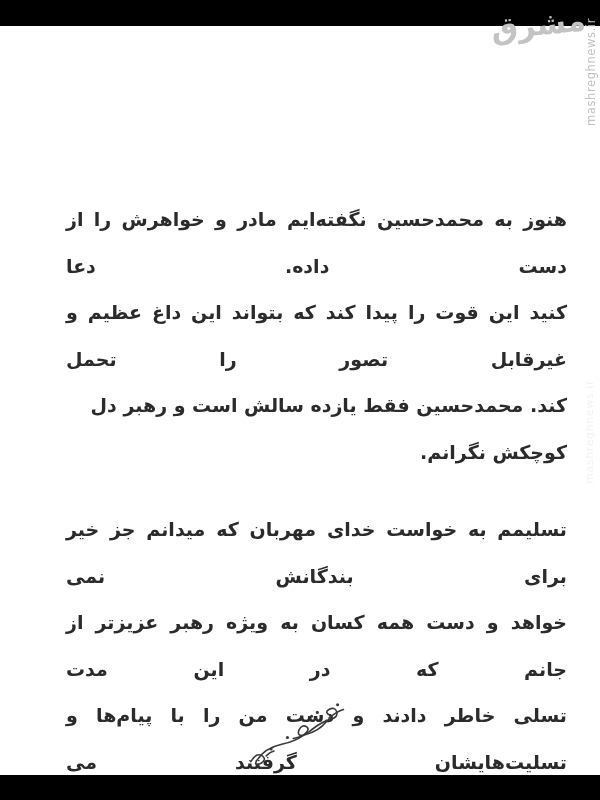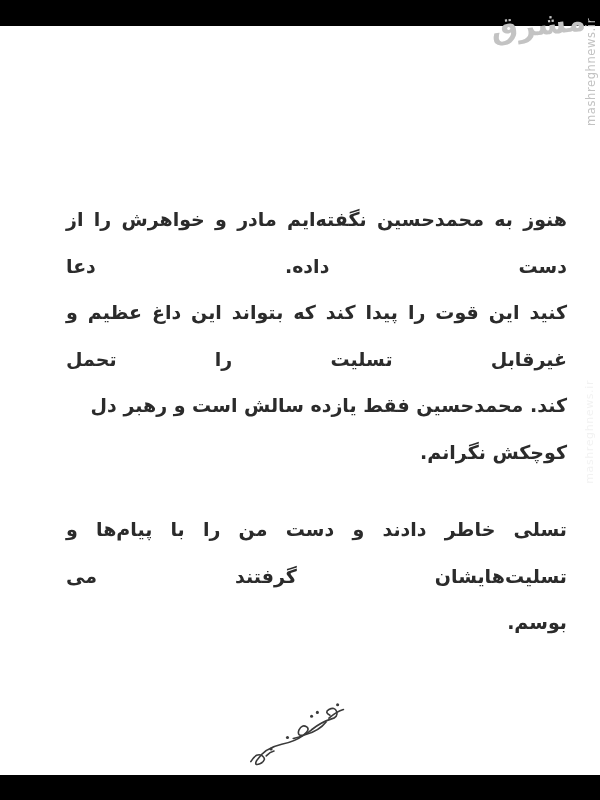--- a/index.html
+++ b/index.html
@@ -66,24 +66,26 @@
   <div class="bar bar-top"></div>
   <div class="bar bar-bottom"></div>
 
   <div class="wm-logo">مشرق</div>
   <div class="wm-site">mashreghnews.ir</div>
   <div class="wm-site-faint">mashreghnews.ir</div>
 
   <div class="letter">
     <p class="para">
       <span class="ln just">هنوز به محمدحسین نگفته‌ایم مادر و خواهرش را از دست داده. دعا</span>
-      <span class="ln just">کنید این قوت را پیدا کند که بتواند این داغ عظیم و غیرقابل تسلیت را تحمل</span>
+      <span class="ln just">کنید این قوت را پیدا کند که بتواند این داغ عظیم و غیرقابل تصور را تحمل</span>
       <span class="ln last">کند. محمدحسین فقط یازده سالش است و رهبر دل کوچکش نگرانم.</span>
     </p>
     <p class="para">
+      <span class="ln just">تسلیمم به خواست خدای مهربان که میدانم جز خیر برای بندگانش نمی</span>
+      <span class="ln just">خواهد و دست همه کسان به ویژه رهبر عزیزتر از جانم که در این مدت</span>
       <span class="ln just">تسلی خاطر دادند و دست من را با پیام‌ها و تسلیت‌هایشان گرفتند می</span>
       <span class="ln last">بوسم.</span>
     </p>
   </div>
 
   <div class="signature">
     <svg viewBox="0 0 130 85" width="130" height="82">
       <g stroke="#3a3a3a" fill="none" stroke-width="1.7" stroke-linecap="round" stroke-linejoin="round">
         <path d="M14 68 q6 -10 12 -6 q5 4 -2 8 q-7 3 -4 -3 q8 -13 26 -17 q14 -3 22 -9 q8 -6 4 -9 q-5 -3 -8 3 q-3 8 7 5 q14 -4 21 -13"></path>
         <path d="M58 44 q11 -2 19 -9 q10 -8 20 -11 q8 -2 6 -8 q-2 -5 -8 -2 q-5 3 1 6"></path>

